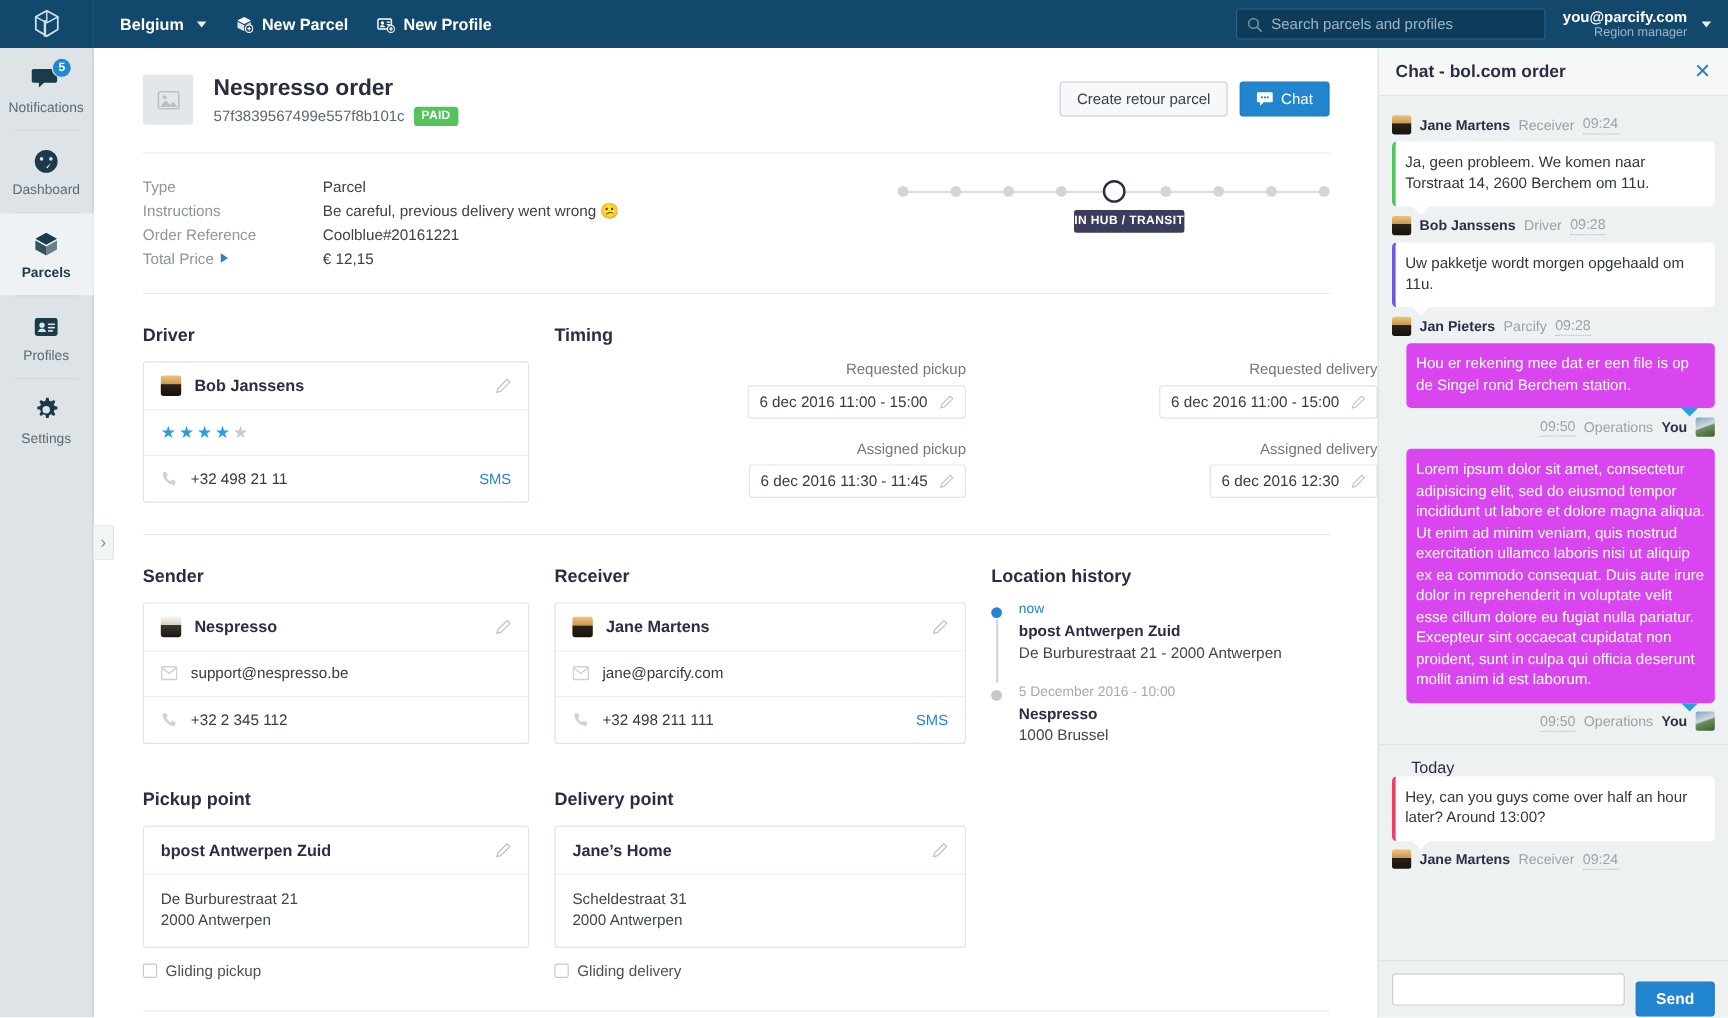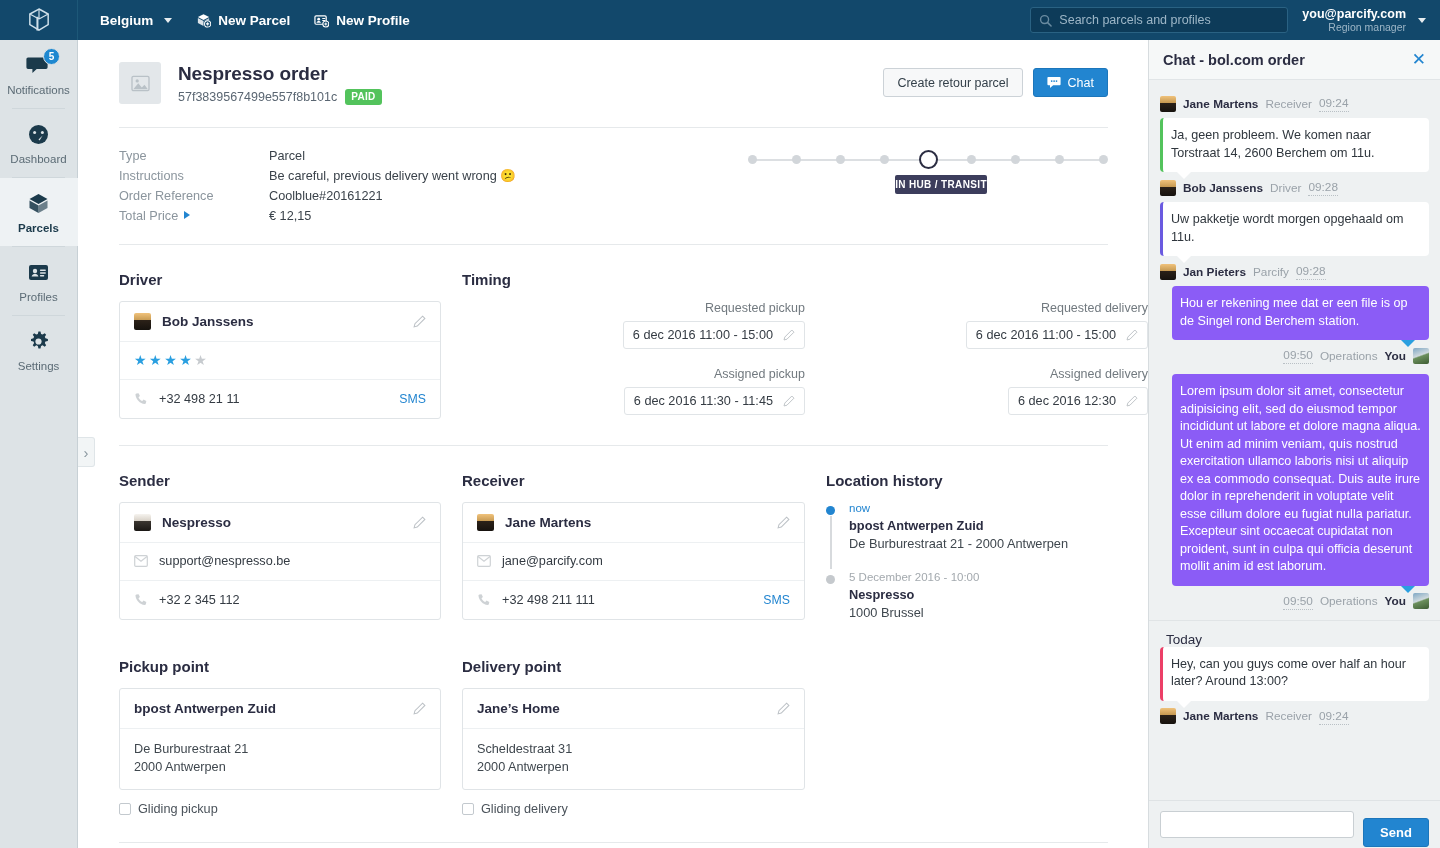--- a/index.html
+++ b/index.html
@@ -233,29 +233,29 @@
   }
   .bubble.inc { background: #ffffff; color: #2f363d; border-left: 3px solid #53c35c; }
   .bubble.inc.driver { border-left-color: #6a5ae0; }
   .bubble.inc.pinky { border-left-color: #ec3f67; }
   .bubble.inc:after {
     content: ""; position: absolute; left: 14px; bottom: -7px;
     border-left: 7px solid transparent; border-right: 7px solid transparent;
     border-top: 7px solid #ffffff;
   }
   .bubble.out {
-    background: #8b5cf6; color: #ffffff; margin-left: 12px;
+    background: #d946ef; color: #ffffff; margin-left: 12px;
   }
   .bubble.out:after {
     content: ""; position: absolute; right: 14px; bottom: -7px;
     border-left: 7px solid transparent; border-right: 7px solid transparent;
     border-top: 7px solid #2a9fe0;
   }
   .day-sep {
-    margin: 10px -11px 0; padding: 11px 17px 0; border-top: 1px solid #e0e4e6;
+    margin: 10px -11px 0; padding: 11px 27px 0; border-top: 1px solid #e0e4e6;
     font-size: 13.5px; color: #2b2d42; font-weight: normal;
   }
   .chat-foot {
     flex: 0 0 auto; height: 48px; border-top: 1px solid #dfe3e5; background: #eef1f2;
     display: flex; align-items: center; gap: 9px; padding: 0 11px;
   }
   .chat-input {
     flex: 1 1 auto; height: 27px; border: 1px solid #c9cfd3; border-radius: 3px;
     background: #fff; outline: none; font-size: 12.5px; padding: 0 8px;
     font-family: "Liberation Sans", sans-serif; color: #2f363d;

